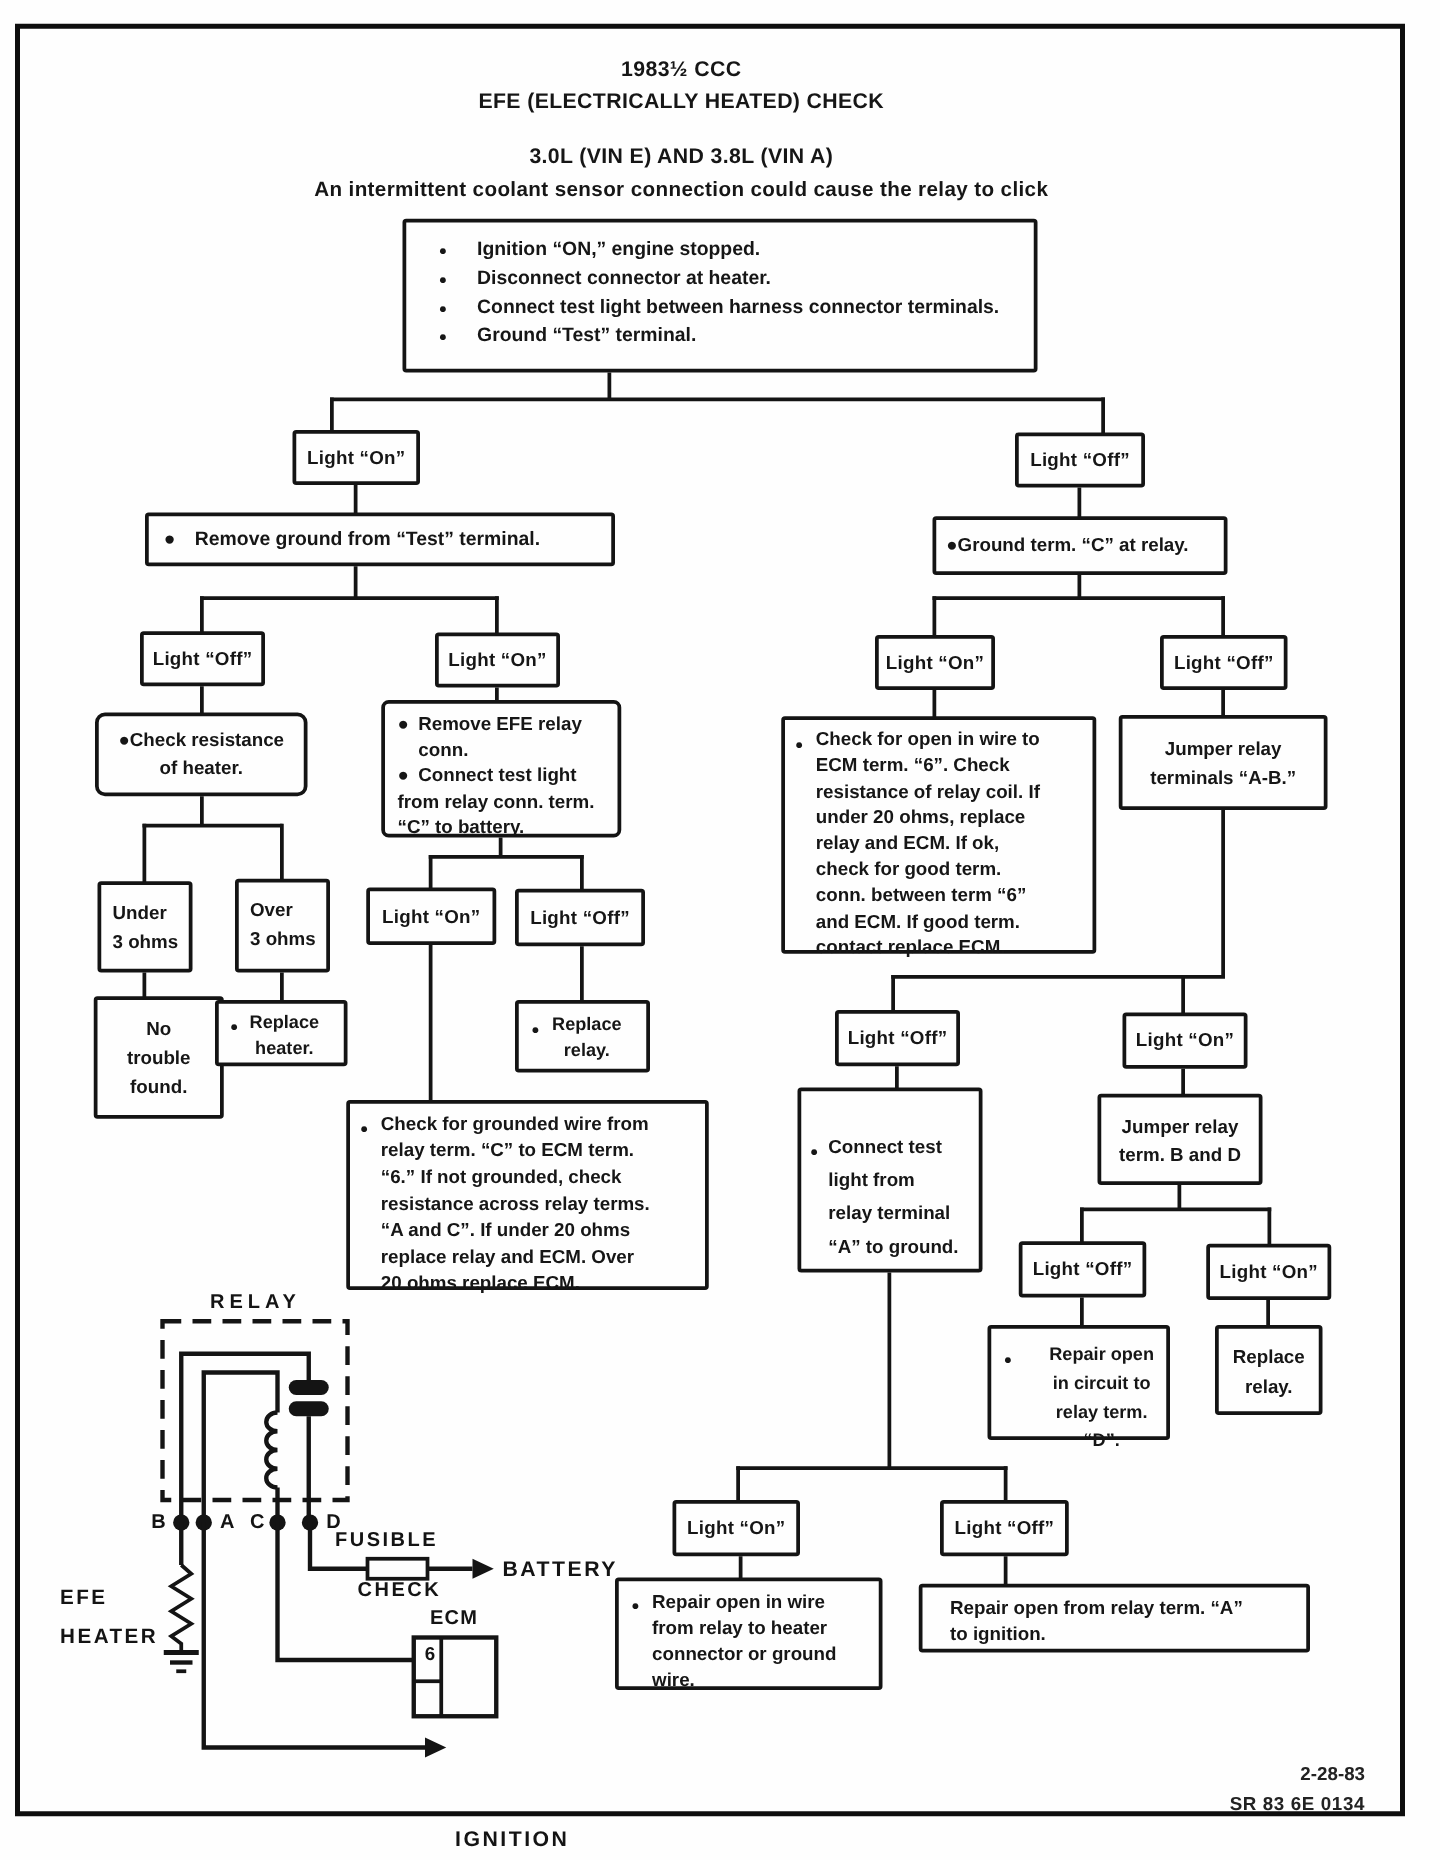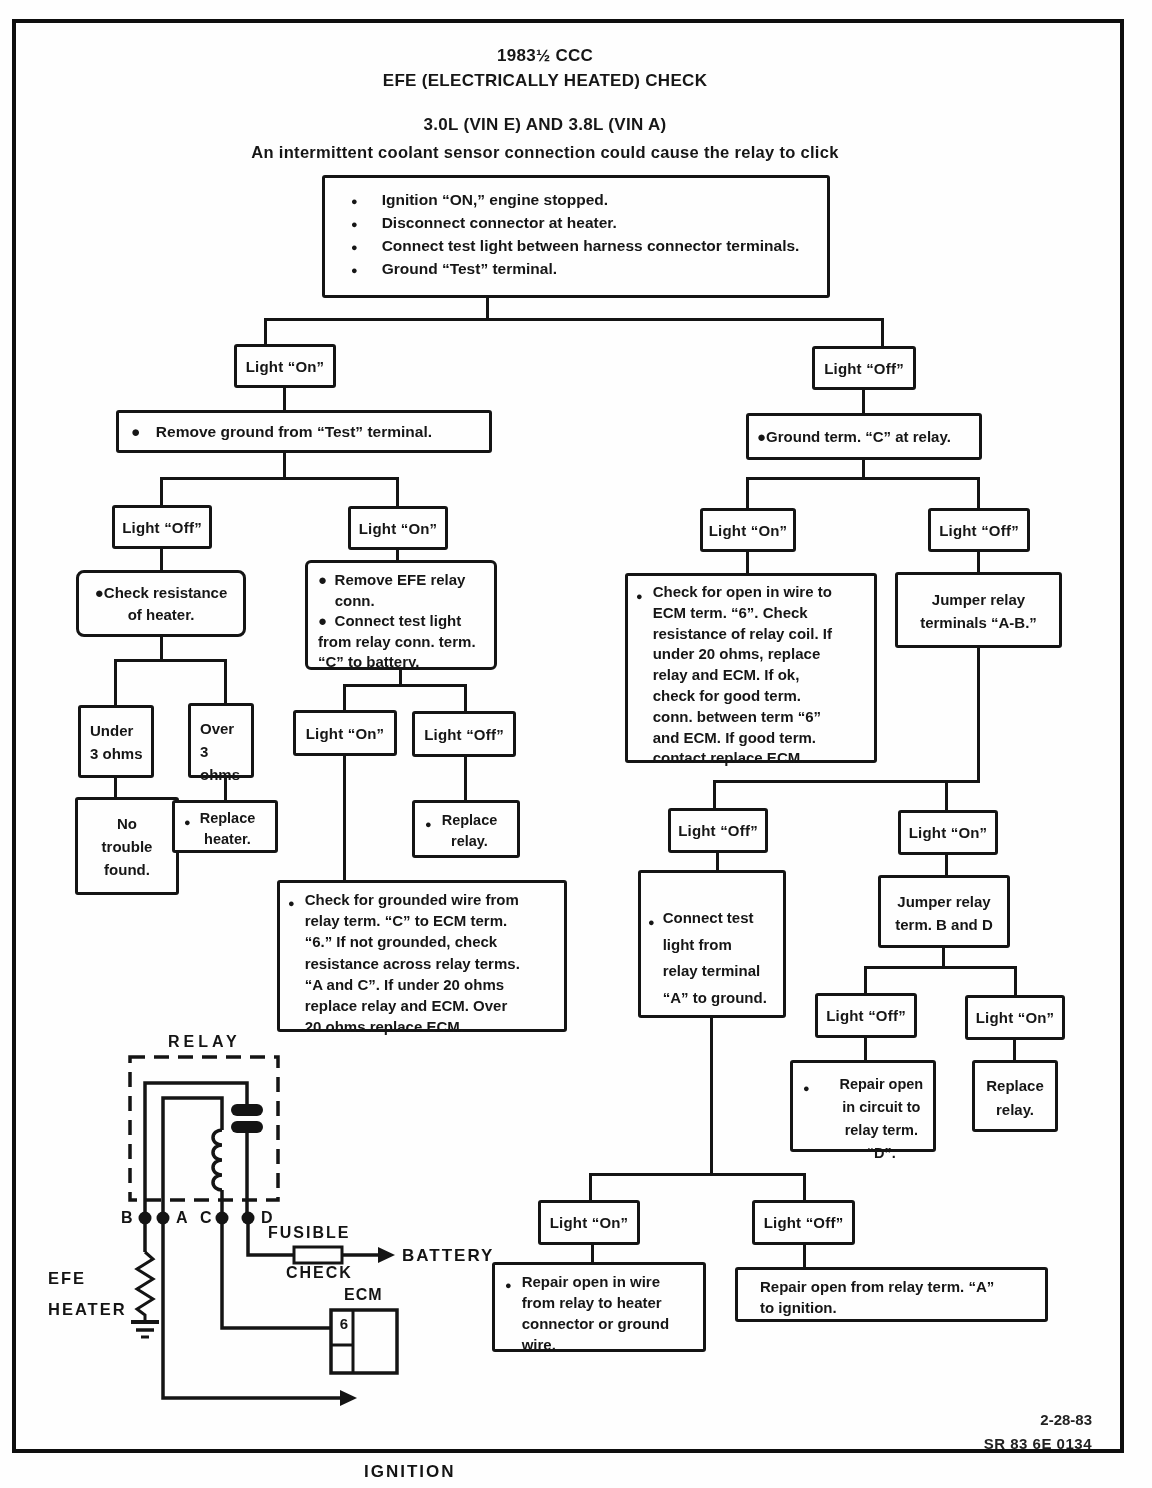--- a/index.html
+++ b/index.html
@@ -62,21 +62,21 @@
 of heater.</div>
 
   <div class="box pre" style="left:305px;top:560px;width:192px;height:110px;border-radius:6px;padding:7px 0 0 10px;font-size:15px;line-height:20.5px;">● Remove EFE relay
 &nbsp;&nbsp;&nbsp;&nbsp;conn.
 ● Connect test light
 from relay conn. term.
 “C”  to  battery.</div>
 
   <div class="box pre" style="left:78px;top:705px;width:76px;height:73px;padding:11px 0 0 9px;font-size:15px;line-height:23px;">Under
 3 ohms</div>
-  <div class="box pre" style="left:188px;top:703px;width:66px;height:75px;padding:11px 0 0 9px;font-size:15px;line-height:23px;">Over
+  <div class="box pre" style="left:188px;top:703px;width:76px;height:75px;padding:11px 0 0 9px;font-size:15px;line-height:23px;">Over
 3 ohms</div>
 
   <div class="box pre" style="left:75px;top:797px;width:104px;height:98px;text-align:center;padding-top:12px;font-size:15px;line-height:23px;">No
 trouble
 found.</div>
 
   <div class="box bl" style="left:172px;top:800px;width:106px;height:53px;padding:5px 0 0 9px;font-size:14.5px;line-height:21px;">
     <span class="bu">●</span>
     <span class="pre" style="margin-left:9px;text-align:center;">Replace
 heater.</span>

